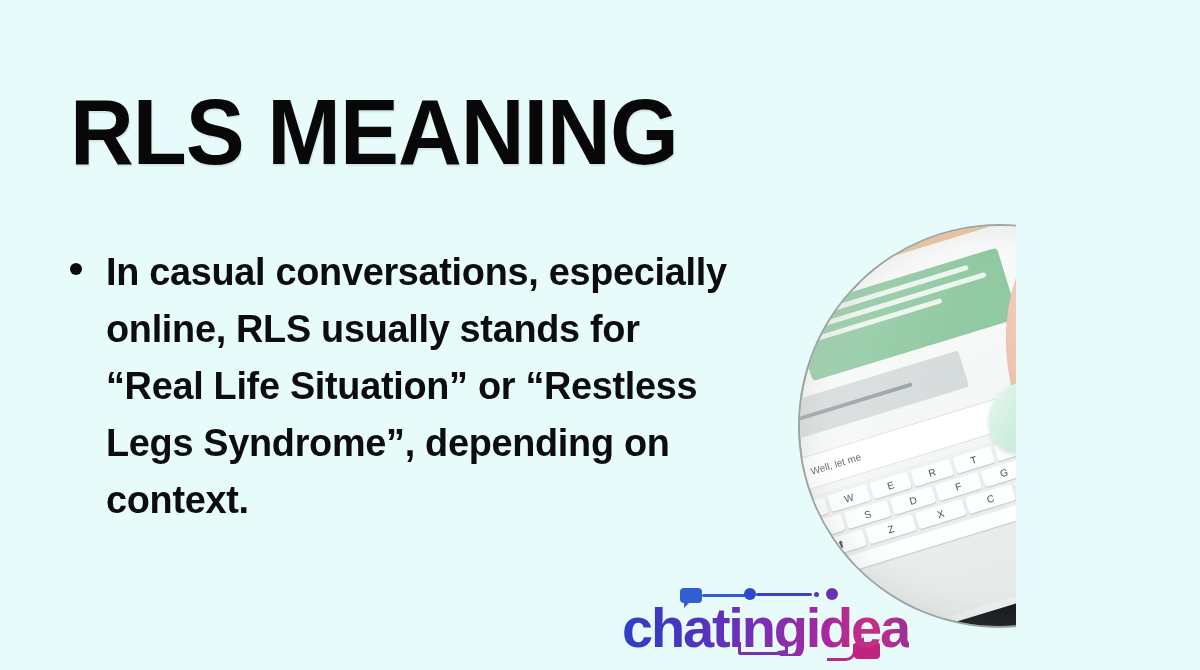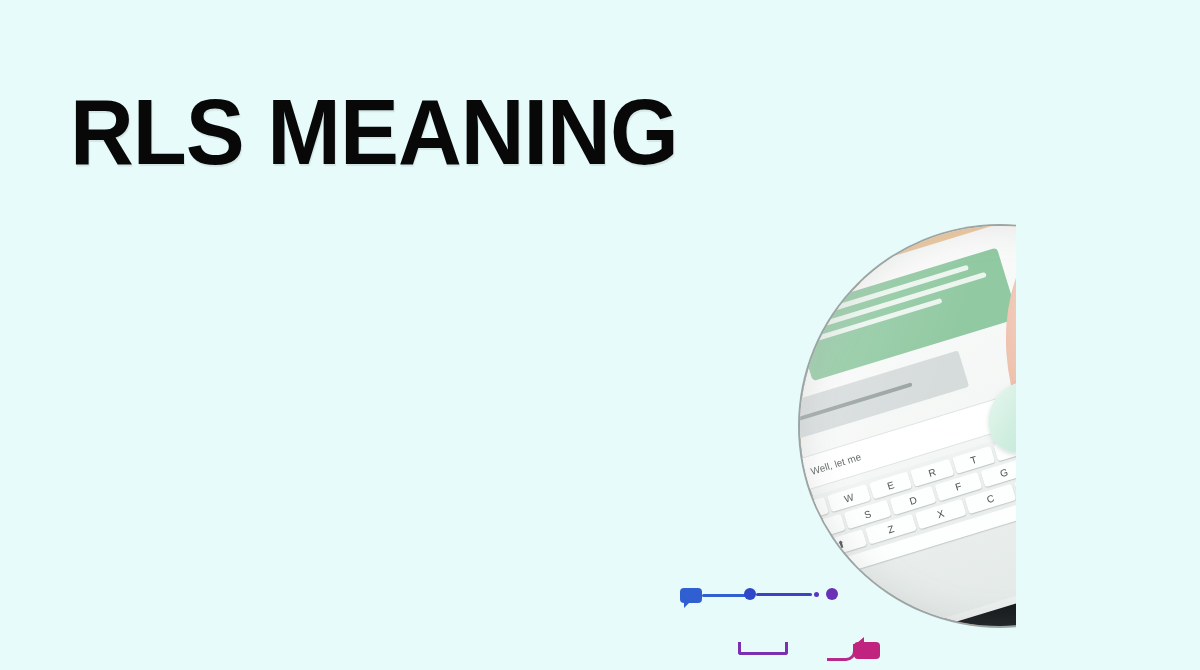--- a/index.html
+++ b/index.html
@@ -338,20 +338,26 @@
     border-radius: 0 0 10px 0;
   }
 </style>
 </head>
 <body>
 
 <div id="card">
 
   <div id="title">RLS MEANING</div>
 
+  <ul id="body-list">
+    <li class="bullet-row">
+      <span class="bullet-dot"></span>
+      <span class="bullet-text">In casual conversations, especially online, RLS usually stands for “Real Life Situation” or “Restless Legs Syndrome”, depending on context.</span>
+    </li>
+  </ul>
 
   <div id="photo-circle">
     <div class="ph-skin"></div>
 
     <div class="ph-phone-edge"></div>
 
     <div class="ph-screen">
 
       <div class="ph-bubble-green">
         <div class="ln" style="width:88%"></div>
@@ -416,15 +422,16 @@
   <div id="logo">
     <span class="logo-deco deco-bubble-top"></span>
     <span class="logo-deco deco-line-1"></span>
     <span class="logo-deco deco-dot-1"></span>
     <span class="logo-deco deco-line-2"></span>
     <span class="logo-deco deco-dot-small"></span>
     <span class="logo-deco deco-dot-2"></span>
     <span class="logo-deco deco-bracket"></span>
     <span class="logo-deco deco-tail-curve"></span>
     <span class="logo-deco deco-bubble-bottom"></span>
+    <span id="logo-text">chatingidea</span>
   </div>
 
 </div>
 
 </body></html>

